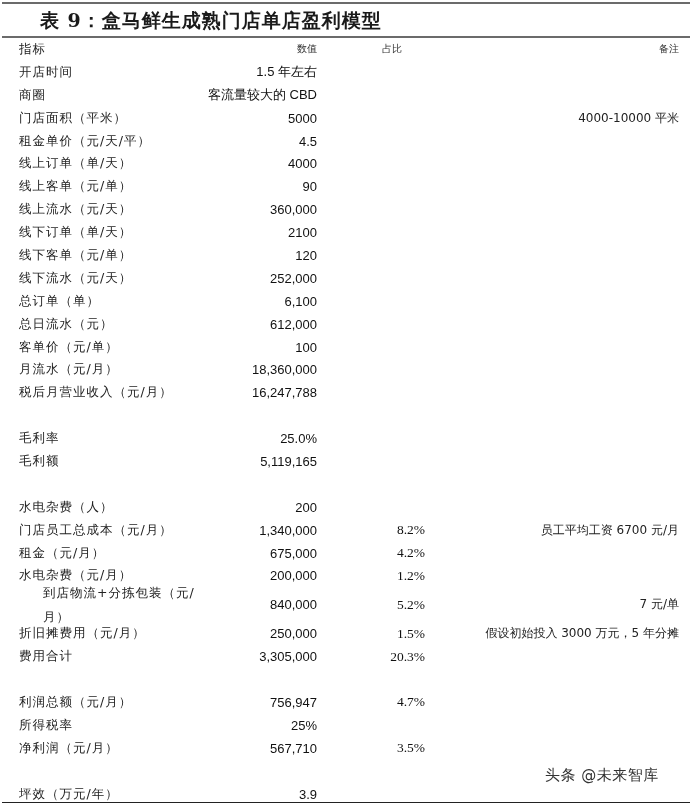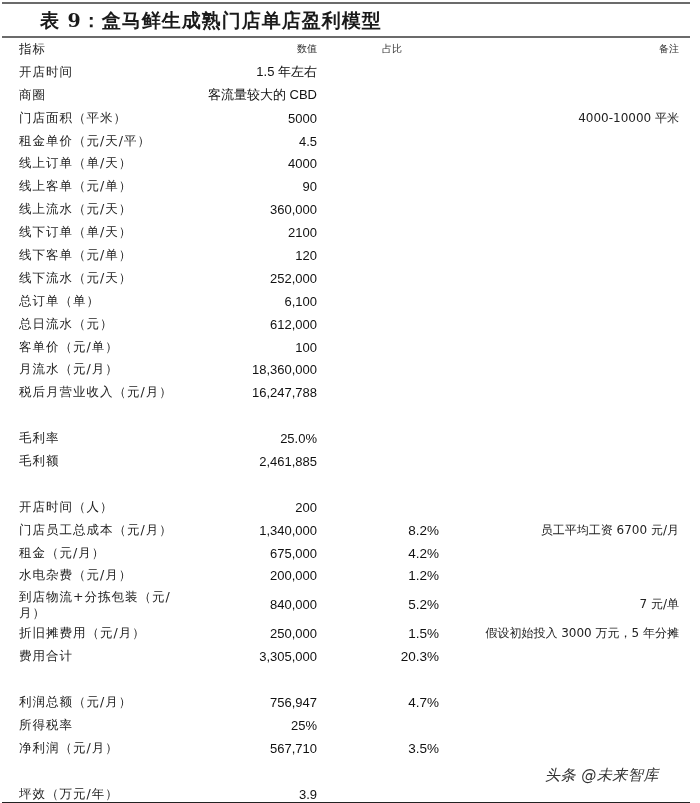--- a/index.html
+++ b/index.html
@@ -10,28 +10,28 @@
            font-family: "DejaVu Serif", "Liberation Serif", serif; font-weight: bold; font-size: 19px;
            color: #1a1a1a; letter-spacing: 1px; white-space: nowrap; margin-left: 24px; }
   .title-rule { position: absolute; left: 2px; top: 36px; width: 688px; height: 2px; background: #6b6b6b; }
   .bottom-rule { position: absolute; left: 2px; top: 802px; width: 688px; height: 1px; background: #222; }
   .table { position: absolute; left: 0; top: 38px; width: 700px; }
   .row { position: relative; width: 577px; height: 22.9px; font-size: 13px; }
   .row.tall { height: 35px; }
   .row.blank { height: 22.9px; }
   .cell { position: absolute; top: 0; height: 100%; display: flex; align-items: center; white-space: nowrap; }
   .c-label { left: 19px; width: 230px; font-size: 12.5px; letter-spacing: 1px; color: #222; }
-  .c-label.wrap { white-space: normal; width: 160px; line-height: 16px; }
+  .c-label.wrap { white-space: normal; width: 160px; line-height: 24px; margin-left: 24px; }
   .c-value { left: 160px; width: 157px; justify-content: flex-end; font-family: Liberation Sans, sans-serif; font-size: 13px; }
-  .c-share { left: 358px; width: 81px; justify-content: flex-end; font-family: Liberation Sans, sans-serif; font-size: 13.5px; }
+  .c-share { left: 344px; width: 81px; justify-content: flex-end; font-family: Liberation Serif, serif; font-size: 13.5px; }
   .c-note { left: 430px; width: 249px; justify-content: flex-end; font-size: 12px; color: #222; }
   .header .c-value, .header .c-share, .header .c-note { font-family: "DejaVu Sans", sans-serif; font-size: 10px; color: #333; }
   .header .c-share { justify-content: flex-start; left: 382px; }
   .watermark { position: absolute; left: 545px; top: 766px; font-size: 15px; color: #333; letter-spacing: 0.5px;
-               font-family: "DejaVu Sans", sans-serif; white-space: nowrap; font-style: italic; }
+               font-family: "DejaVu Sans", sans-serif; white-space: nowrap; }
 </style>
 </head>
 <body>
 
 <div class="top-rule"></div>
 <div class="title">表 9：盒马鲜生成熟门店单店盈利模型</div>
 <div class="title-rule"></div>
 
 <div class="table">
   <div class="row header">
@@ -135,29 +135,29 @@
   <div class="row blank"></div>
 
   <div class="row">
     <div class="cell c-label">毛利率</div>
     <div class="cell c-value">25.0%</div>
     <div class="cell c-share"></div>
     <div class="cell c-note"></div>
   </div>
   <div class="row">
     <div class="cell c-label">毛利额</div>
-    <div class="cell c-value">2,461,885</div>
-    <div class="cell c-share"></div>
-    <div class="cell c-note"></div>
-  </div>
-
-  <div class="row blank"></div>
-
-  <div class="row">
-    <div class="cell c-label">开店时间（人）</div>
+    <div class="cell c-value">5,119,165</div>
+    <div class="cell c-share"></div>
+    <div class="cell c-note"></div>
+  </div>
+
+  <div class="row blank"></div>
+
+  <div class="row">
+    <div class="cell c-label">水电杂费（人）</div>
     <div class="cell c-value">200</div>
     <div class="cell c-share"></div>
     <div class="cell c-note"></div>
   </div>
   <div class="row">
     <div class="cell c-label">门店员工总成本（元/月）</div>
     <div class="cell c-value">1,340,000</div>
     <div class="cell c-share">8.2%</div>
     <div class="cell c-note">员工平均工资 6700 元/月</div>
   </div>

